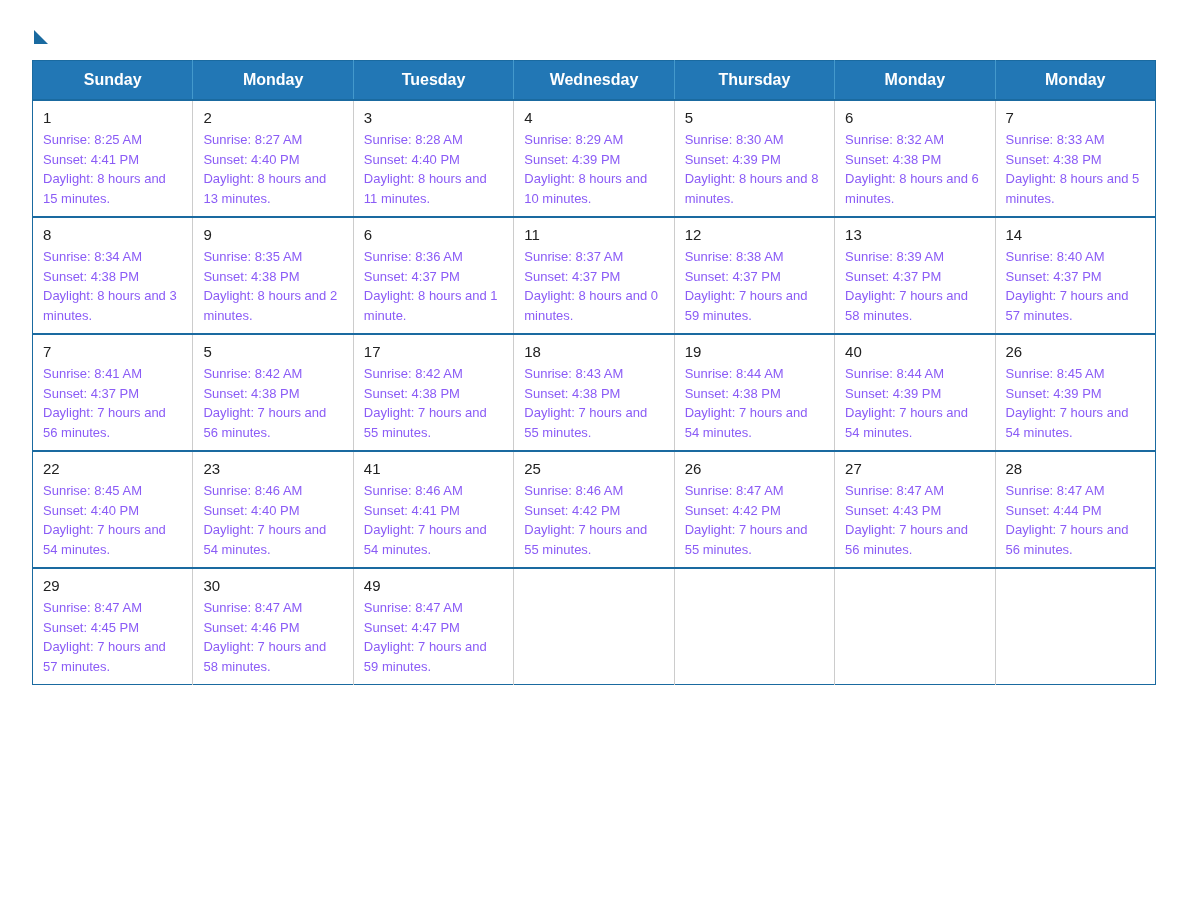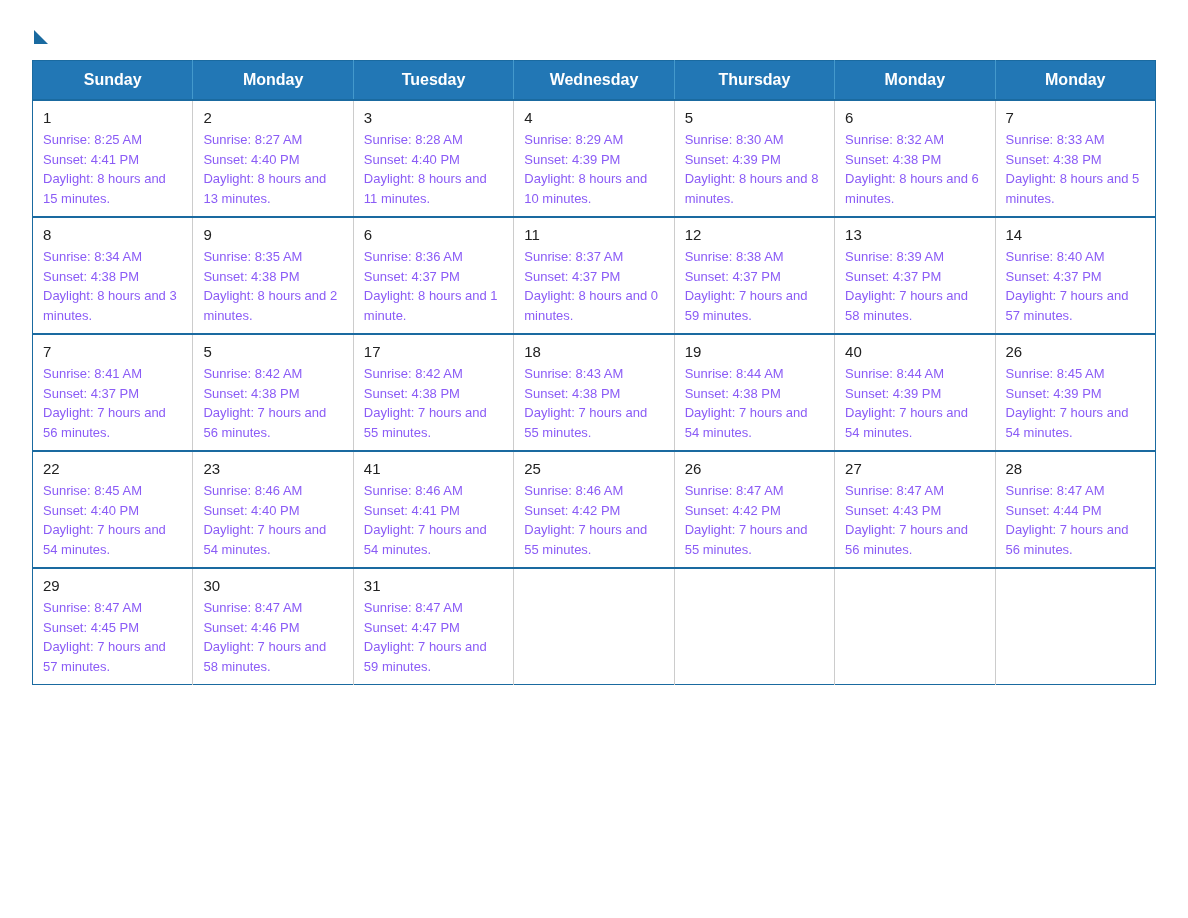--- a/index.html
+++ b/index.html
@@ -380,21 +380,21 @@
         </td>
         <td>
           <span class="day-number">30</span>
           <div class="day-info">
             Sunrise: 8:47 AM<br>
             Sunset: 4:46 PM<br>
             Daylight: 7 hours and 58 minutes.
           </div>
         </td>
         <td>
-          <span class="day-number">31</span>
+          <span class="day-number">49</span>
           <div class="day-info">
             Sunrise: 8:47 AM<br>
             Sunset: 4:47 PM<br>
             Daylight: 7 hours and 59 minutes.
           </div>
         </td>
         <td></td>
         <td></td>
         <td></td>
         <td></td>

